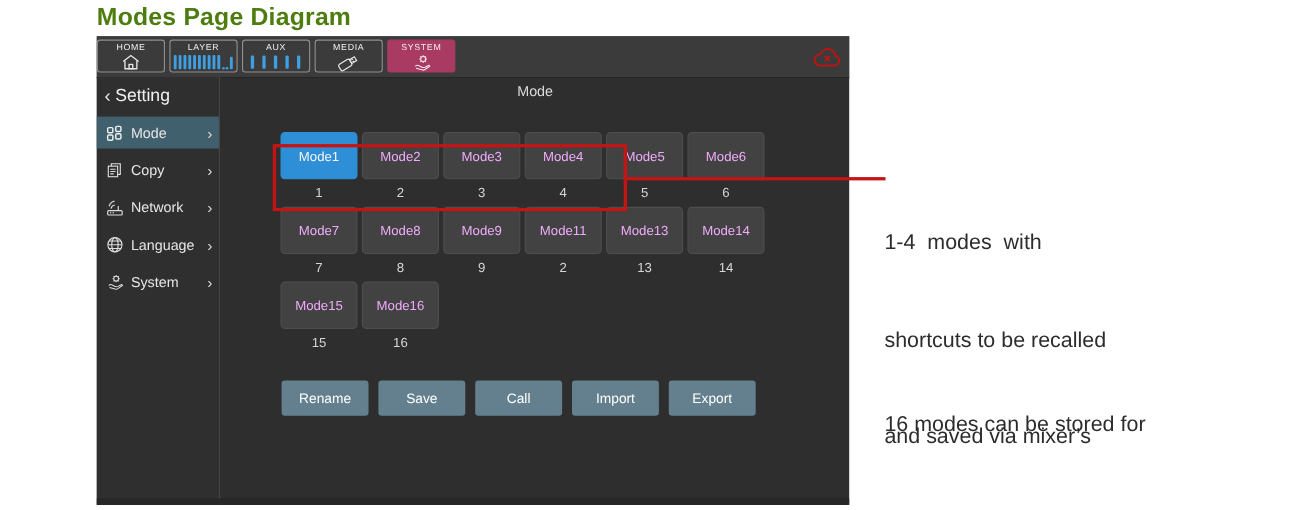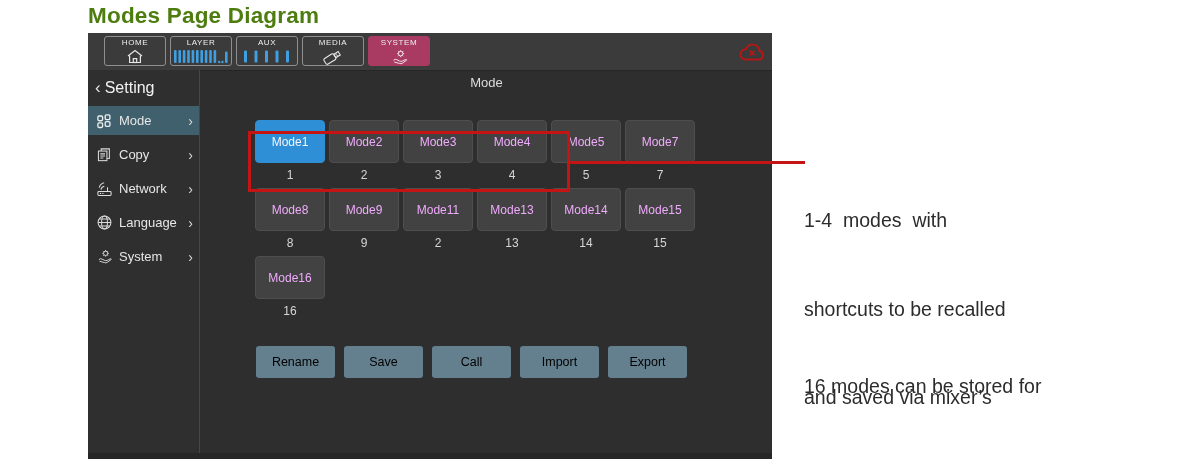--- a/index.html
+++ b/index.html
@@ -11,21 +11,21 @@
   .doc-title{position:absolute;left:88px;top:0;margin:0;font-size:22.5px;font-weight:bold;
              color:#4d7c0f;line-height:31px;letter-spacing:.2px;}
 
   
   .shot{position:absolute;left:88px;top:33px;width:684px;height:426px;background:#2e2e2e;}
   .shot-bottom{position:absolute;left:0;right:0;bottom:0;height:6px;background:#272727;}
 
   
   .topbar{position:absolute;left:0;top:0;right:0;height:37px;background:#3b3b3b;
           border-bottom:1px solid #262626;}
-  .tabs{display:flex;gap:4px;padding:3px 0 0 16px;}
+  .tabs{display:flex;gap:4px;padding:3px 0 0 0;}
   .tab{width:62px;height:30px;border:1px solid #8f8f8f;border-radius:3px;background:#3b3b3b;
        display:flex;flex-direction:column;align-items:center;box-sizing:border-box;padding-top:1px;cursor:pointer;}
   .tab-label{font-size:8px;letter-spacing:.6px;color:#efefef;line-height:10px;}
   .tab-icon{flex:1;display:flex;align-items:center;justify-content:center;}
   .tab.active{background:#a93a62;border-color:#a93a62;}
   .cloud-wrap{position:absolute;right:5px;top:6px;width:30px;height:26px;}
 
   
   .sidebar{position:absolute;left:0;top:37px;width:112px;bottom:0;background:#2f2f2f;
            border-right:1px solid #464646;box-sizing:border-box;}
@@ -44,21 +44,21 @@
   .mode-grid{position:absolute;left:54px;top:50px;display:grid;
              grid-template-columns:repeat(6,70px);column-gap:4px;}
   .mode-cell{width:70px;height:68px;}
   .mode-btn{display:block;width:70px;height:43px;border-radius:4px;background:#424242;
             border:1px solid #4e4e4e;color:#f0abfc;font-size:12px;box-sizing:border-box;
             font-family:inherit;cursor:pointer;padding:0;}
   .mode-btn.sel{background:#2e8fd6;border-color:#2e8fd6;color:#f6f6f6;}
   .mode-num{height:25px;line-height:25px;text-align:center;font-size:12px;color:#d6d6d6;}
   .actions{position:absolute;left:55px;top:276px;display:flex;gap:9px;}
   .act-btn{width:79px;height:32px;border:none;border-radius:3px;background:#64808e;
-           color:#000000;font-size:12.5px;font-family:inherit;cursor:pointer;}
+           color:#ffffff;font-size:12.5px;font-family:inherit;cursor:pointer;}
 
   
   .red-rect{position:absolute;left:248px;top:131px;width:316px;height:55px;
             border:3px solid #c41414;z-index:6;}
   .red-line{position:absolute;left:567px;top:161px;width:238px;height:3px;
             background:#c41414;z-index:6;}
 
   
   .note{position:absolute;font-size:19.5px;line-height:29.5px;color:#2c2c2c;
         white-space:pre-wrap;}
@@ -250,20 +250,24 @@
         </div>
         <div class="mode-cell">
           <button class="mode-btn">Mode4</button>
           <div class="mode-num">4</div>
         </div>
         <div class="mode-cell">
           <button class="mode-btn">Mode5</button>
           <div class="mode-num">5</div>
         </div>
         <div class="mode-cell">
+          <button class="mode-btn">Mode6</button>
+          <div class="mode-num">6</div>
+        </div>
+        <div class="mode-cell">
           <button class="mode-btn">Mode7</button>
           <div class="mode-num">7</div>
         </div>
         <div class="mode-cell">
           <button class="mode-btn">Mode8</button>
           <div class="mode-num">8</div>
         </div>
         <div class="mode-cell">
           <button class="mode-btn">Mode9</button>
           <div class="mode-num">9</div>

